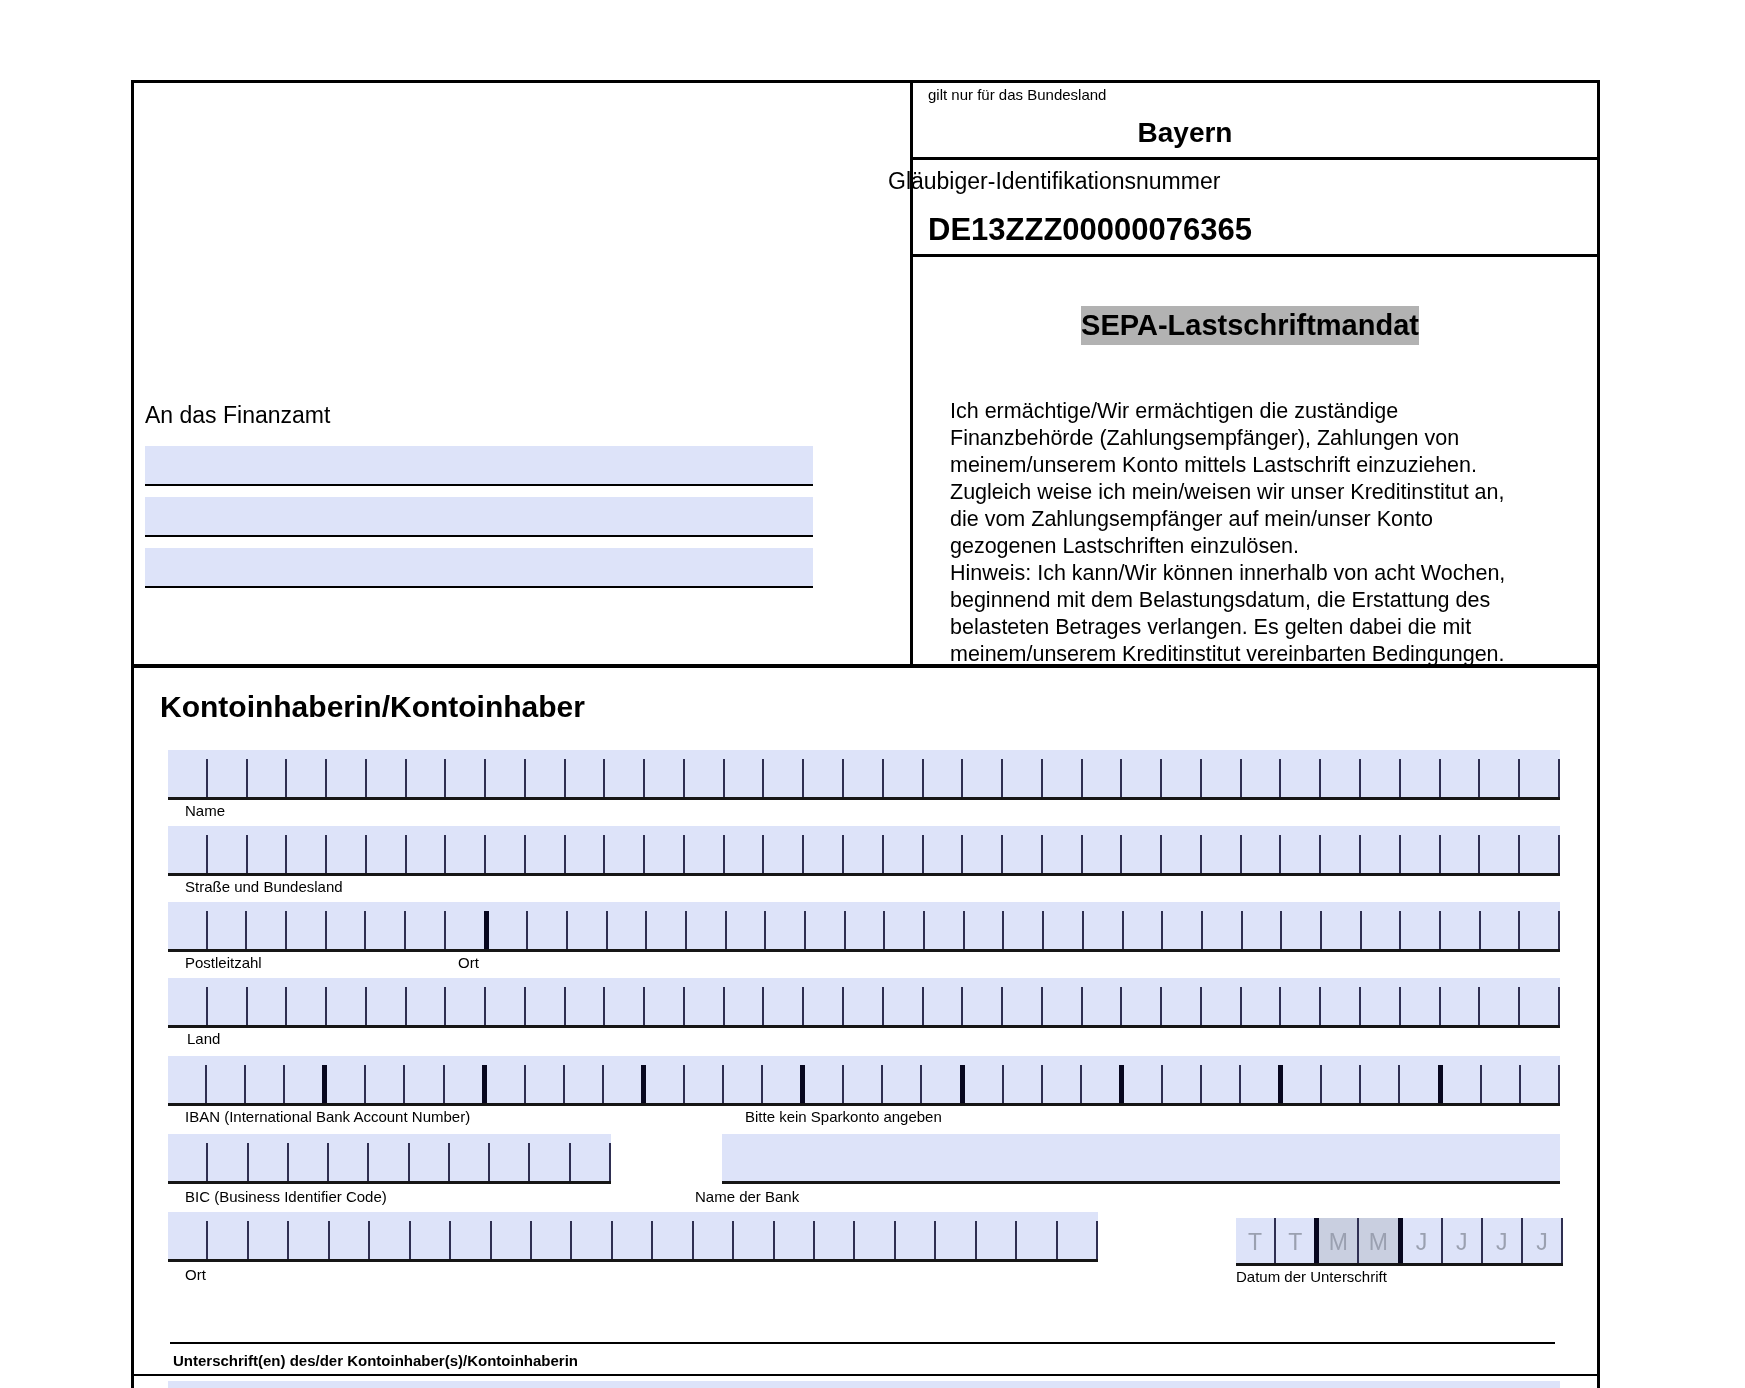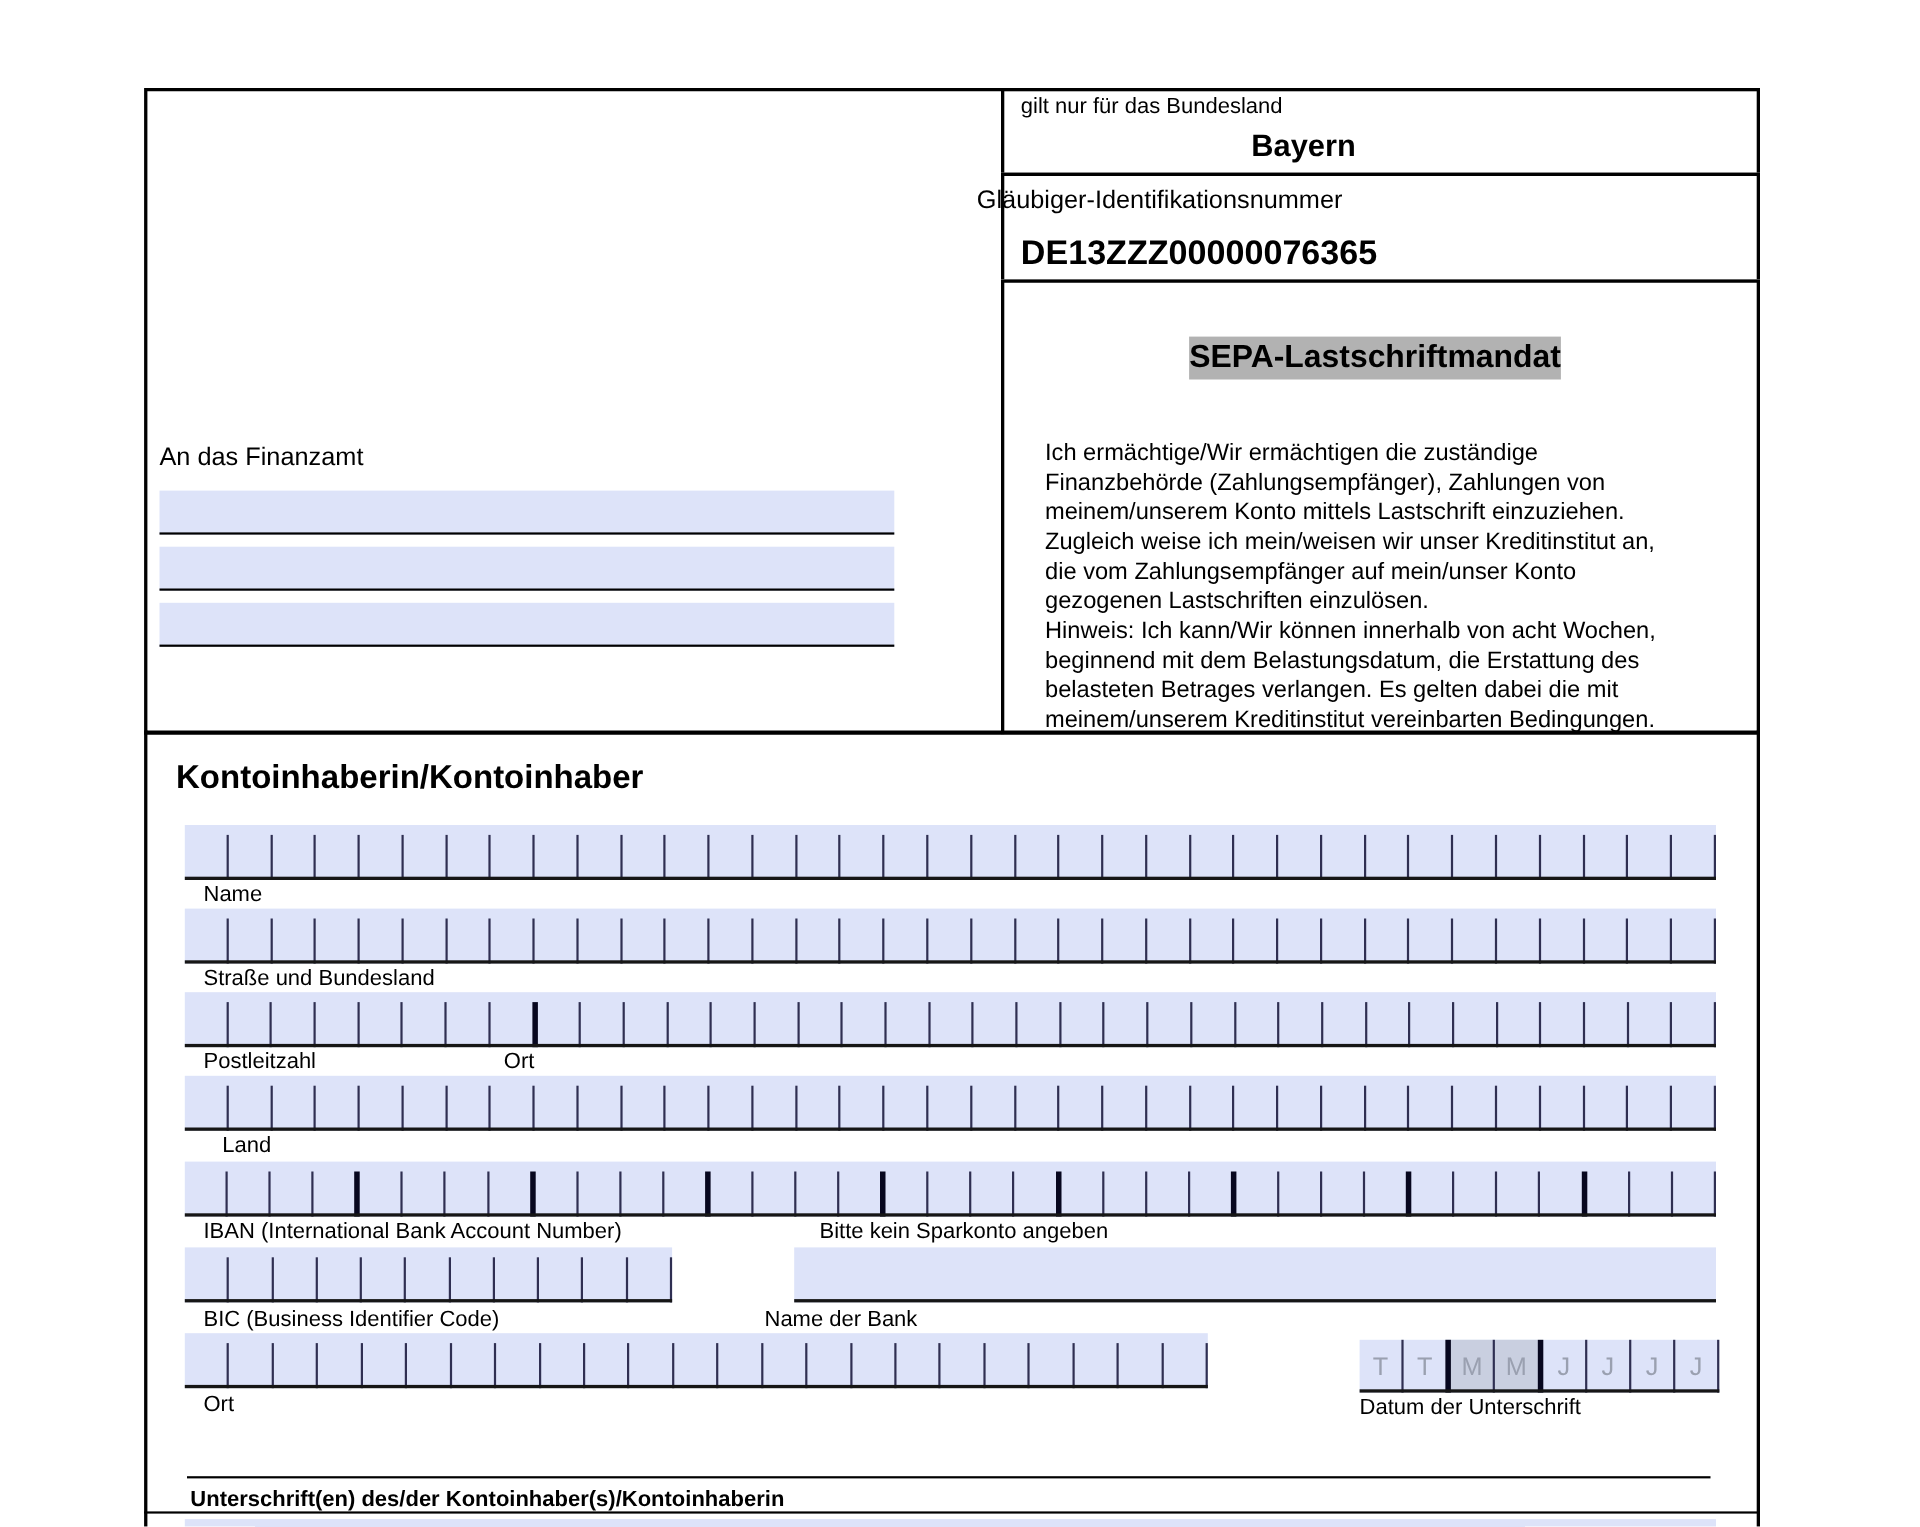--- a/index.html
+++ b/index.html
@@ -1,20 +1,20 @@
 <!DOCTYPE html>
 <html><head>
 <meta charset="utf-8">
 <style>
   html,body{margin:0;padding:0;background:#ffffff;}
   body{width:1745px;height:1388px;font-family:"Liberation Sans",sans-serif;color:#000;}
   #page{position:relative;width:1745px;height:1388px;overflow:hidden;background:#fff;}
   .abs{position:absolute;}
   .box{position:absolute;border:3px solid #000;box-sizing:border-box;background:#fff;}
-  .label{position:absolute;font-size:20px;white-space:nowrap;color:#000;}
+  .label{position:absolute;font-size:15px;white-space:nowrap;color:#000;}
   .blabel{font-weight:bold;}
   .vline{position:absolute;width:3px;background:#000;}
   .hline{position:absolute;height:2px;background:#000;}
 
   
   .comb-row{position:absolute;background:#dde3f9;height:50px;}
   .comb-row::after{content:"";position:absolute;left:0;right:0;bottom:0;height:3px;background:#161616;}
   .comb{position:absolute;top:9px;bottom:0;left:0;right:0;display:flex;}
   .comb .cell{flex:1;border-left:2px solid #2f2f52;}
   .comb .cell:first-child{border-left:none;}
@@ -238,21 +238,21 @@
         <div class="cell"></div>
         <div class="cell"></div>
         <div class="cell"></div>
         <div class="cell"></div>
         <div class="cell"></div>
         <div class="cell"></div>
         <div class="cell"></div>
         <div class="cell"></div>
       </div>
   </div>
-  <div class="label" style="left:202px;top:1030px">Land</div>
+  <div class="label" style="left:187px;top:1030px">Land</div>
 
   <div class="comb-row" style="left:168px;top:1056px;width:1392px">
     <div class="comb">
         <div class="cell"></div>
         <div class="cell"></div>
         <div class="cell"></div>
         <div class="cell"></div>
         <div class="cell thick"></div>
         <div class="cell"></div>
         <div class="cell"></div>

